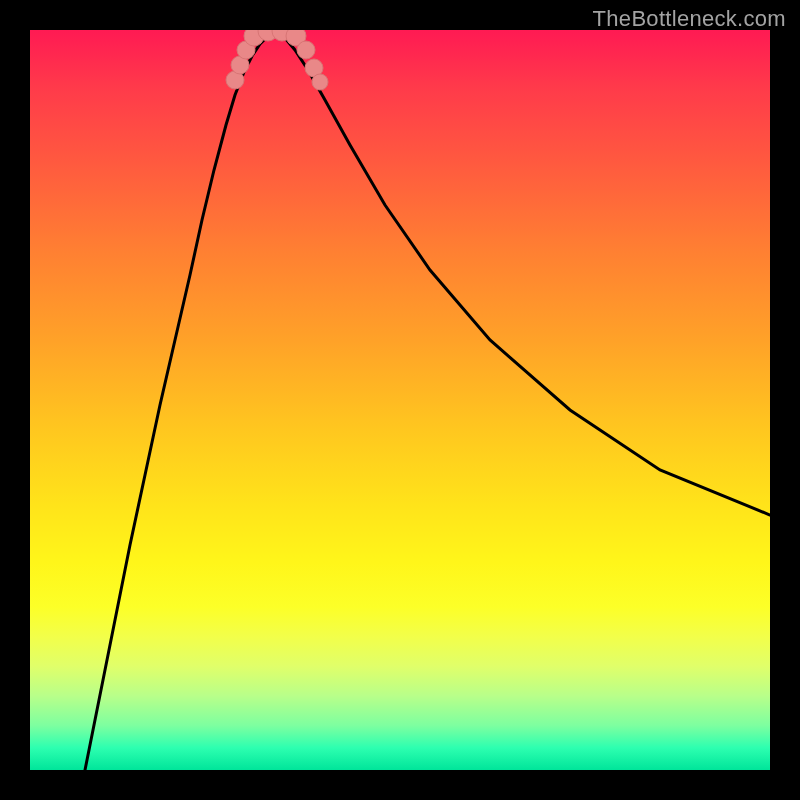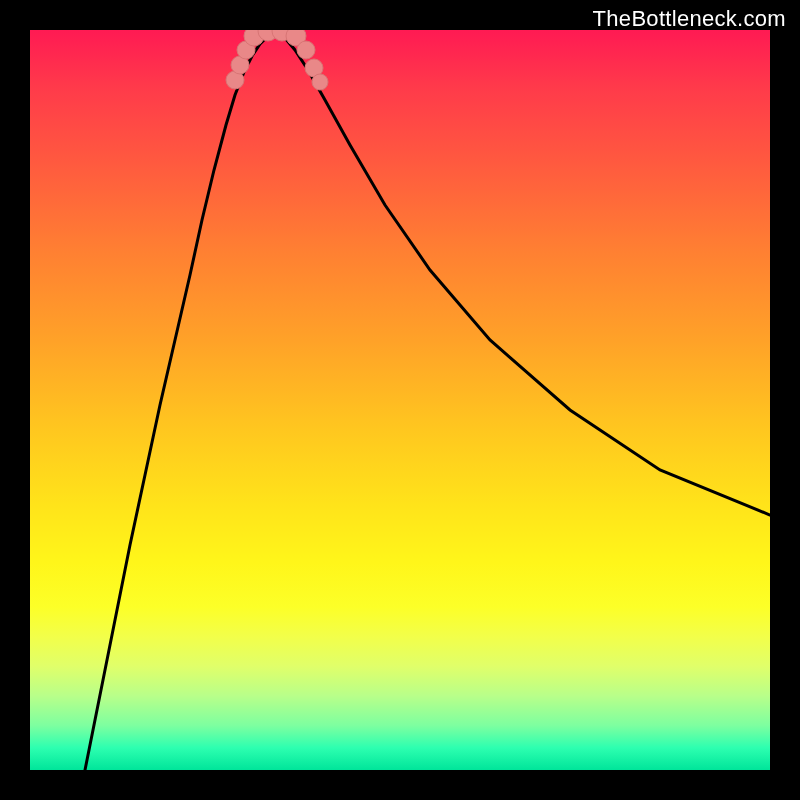--- a/index.html
+++ b/index.html
@@ -44,21 +44,21 @@
       #b8ff8a 90%,
       #7dffa0 94%,
       #2dffb0 97%,
       #00e59a 100%
     );
   }
   .watermark {
     position: absolute;
     top: 6px;
     right: 14px;
-    color: #ffffff;
+    color: #a3a3a3;
     font-size: 22px;
     font-weight: 500;
     letter-spacing: 0.3px;
     user-select: none;
   }
   svg.curves {
     position: absolute;
     left: 0; top: 0;
     width: 100%; height: 100%;
     overflow: visible;

